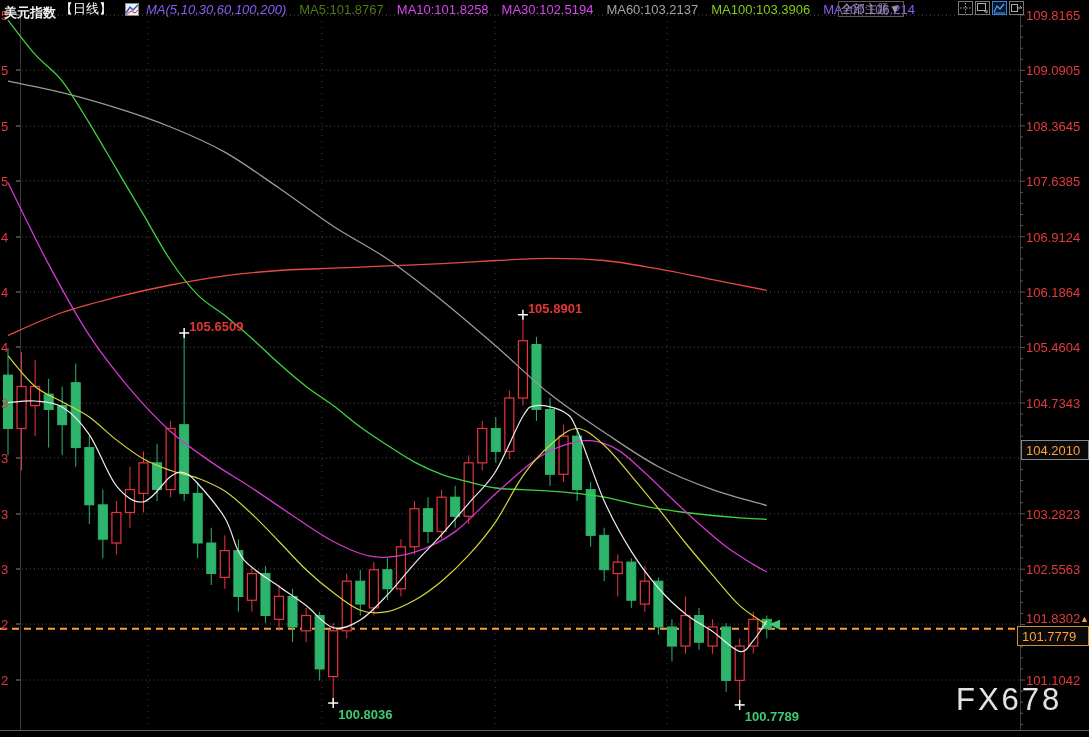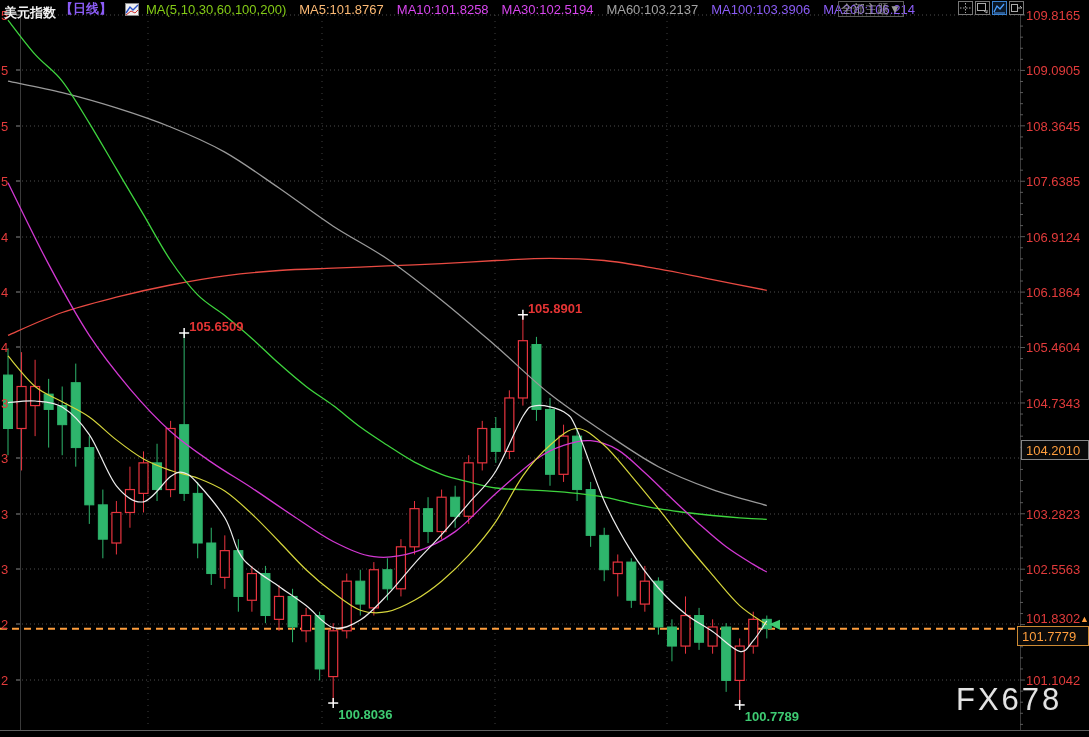--- a/index.html
+++ b/index.html
@@ -2,22 +2,22 @@
 <html><head>
 <meta charset="utf-8">
 <style>
   html,body{margin:0;padding:0;background:#000;}
   .stage{position:relative;width:1089px;height:737px;background:#000;overflow:hidden;
          font-family:"Liberation Sans",sans-serif;}
   #chart-svg{position:absolute;left:0;top:0;}
   .topbar{position:absolute;left:4px;top:0;height:18px;display:flex;align-items:center;
           gap:13px;font-size:13px;white-space:nowrap;z-index:5;}
   .t-title{color:#f2f2f2;font-weight:bold;margin-top:8px;}
-  .t-period{color:#8b5cf6;font-weight:bold;margin-left:-9px;}
-  .t-caption{color:#84cc16;margin-left:-6px;}
+  .t-period{color:#ffffff;font-weight:normal;margin-left:-9px;}
+  .t-caption{color:#8b5cf6;margin-left:-6px;font-style:italic;}
   .ma-item{font-weight:400;}
   .mini-icon{display:inline-block;width:14px;height:13px;}
   .theme-btn{position:absolute;left:838px;top:1px;width:64px;height:14px;border:1px solid #5a5a5a;
              color:#9a9a9a;font-size:12px;line-height:14px;text-align:center;z-index:6;cursor:pointer;}
   .icon-row{position:absolute;left:958px;top:1px;display:flex;gap:2px;z-index:6;}
   .icon-btn{width:15px;height:14px;border:1px solid #777;background:#000;display:flex;
             align-items:center;justify-content:center;cursor:pointer;padding:0;}
   .icon-btn.active{border-color:#3b82d0;background:rgba(59,130,208,0.18);}
   .watermark{position:absolute;left:956px;top:682px;font-size:31px;letter-spacing:3px;
              color:#e3e3e3;z-index:4;text-shadow:0 0 2px #111;}
@@ -427,25 +427,25 @@
     <span class="t-title">美元指数</span>
     <span class="t-period">【日线】</span>
     <span class="mini-icon">
       <svg width="14" height="13">
           <rect x="0.5" y="0.5" width="13" height="12" fill="#f0f0f0" stroke="#888"></rect>
         <polyline points="1,10 5,4 8,7 13,2" fill="none" stroke="#2a52c8" stroke-width="1.4"></polyline>
         <polyline points="1,12 6,8 10,10 13,7" fill="none" stroke="#d03030" stroke-width="1"></polyline>
         </svg>
     </span>
     <span class="t-caption">MA(5,10,30,60,100,200)</span>
-    <span class="ma-item" style="color: #fdba74;">MA5:101.8767</span>
+    <span class="ma-item" style="color: #4d7c0f;">MA5:101.8767</span>
     <span class="ma-item" style="color: #d946ef;">MA10:101.8258</span>
     <span class="ma-item" style="color: #d946ef;">MA30:102.5194</span>
     <span class="ma-item" style="color: #a3a3a3;">MA60:103.2137</span>
-    <span class="ma-item" style="color: #8b5cf6;">MA100:103.3906</span>
+    <span class="ma-item" style="color: #84cc16;">MA100:103.3906</span>
     <span class="ma-item" style="color: #8b5cf6;">MA200:106.214</span>
   </div>
 
   <div class="theme-btn">全部主题▼</div>
 
   <div class="icon-row">
     <button class="icon-btn">
       <svg width="13" height="12">
         <line x1="6.5" y1="1" x2="6.5" y2="11" stroke="#aaa" stroke-dasharray="1.5,1.5"></line>
         <line x1="1" y1="6" x2="12" y2="6" stroke="#aaa" stroke-dasharray="1.5,1.5"></line>

